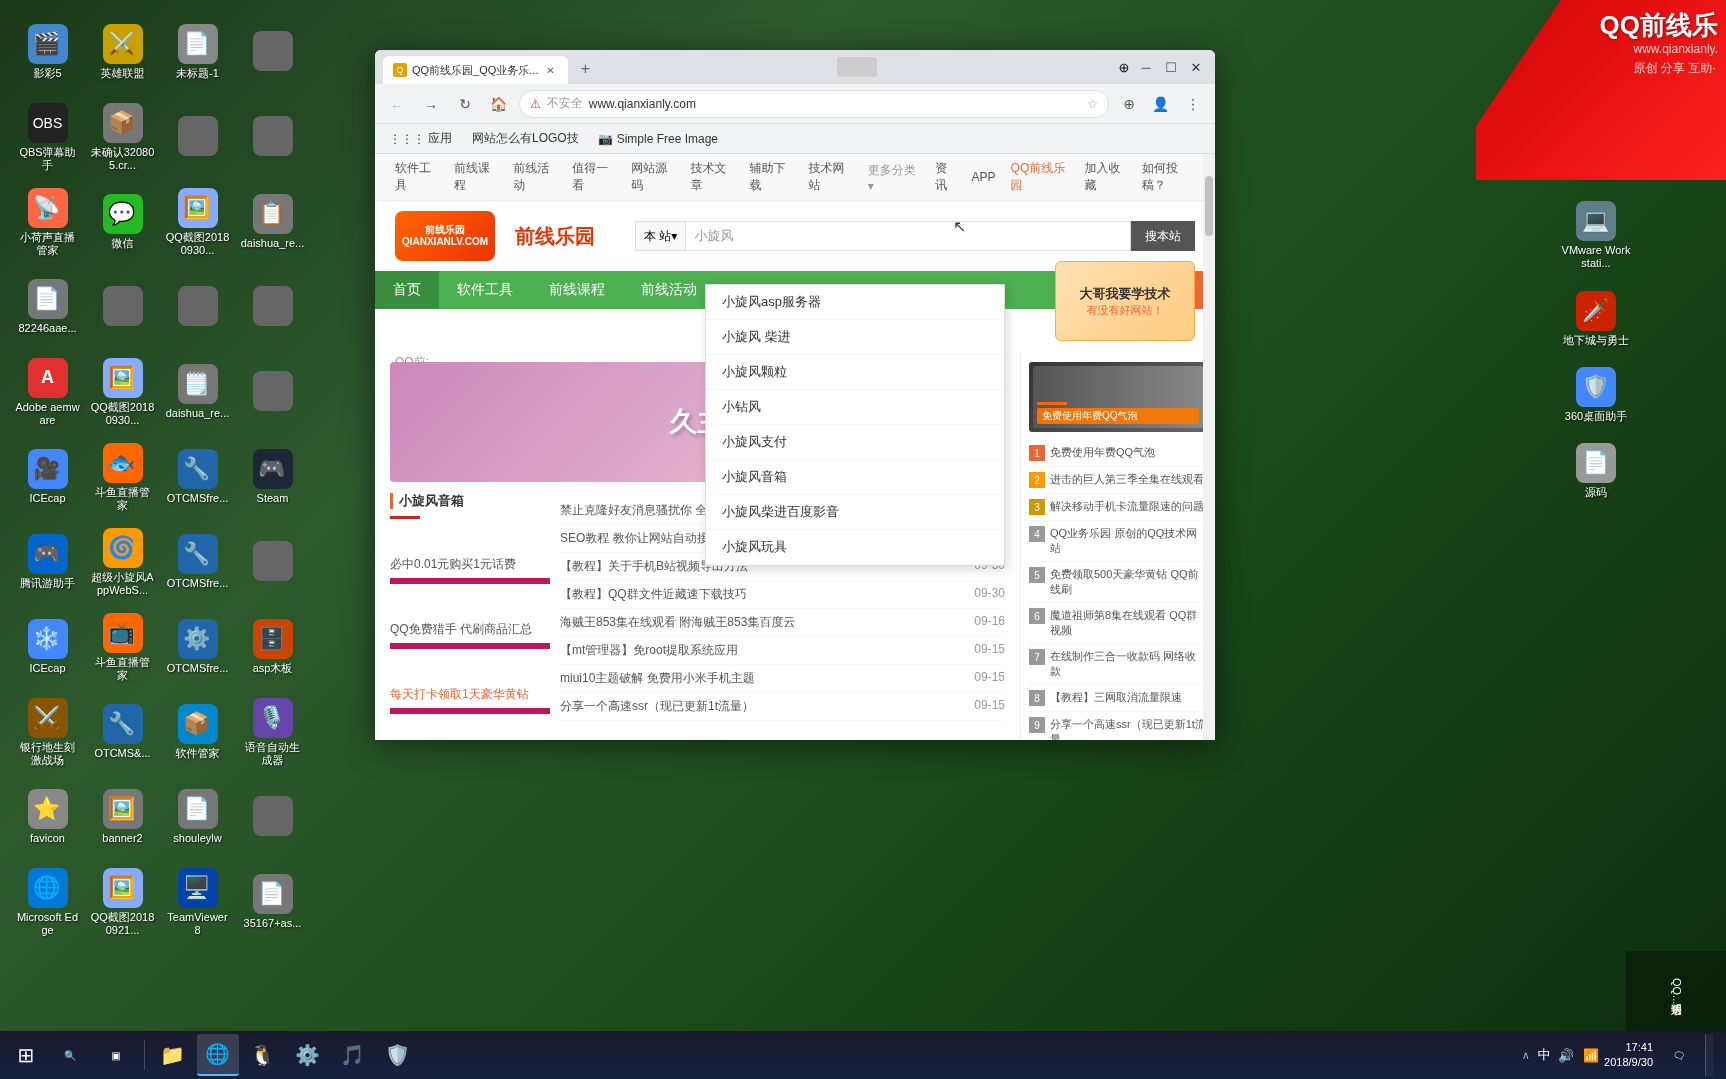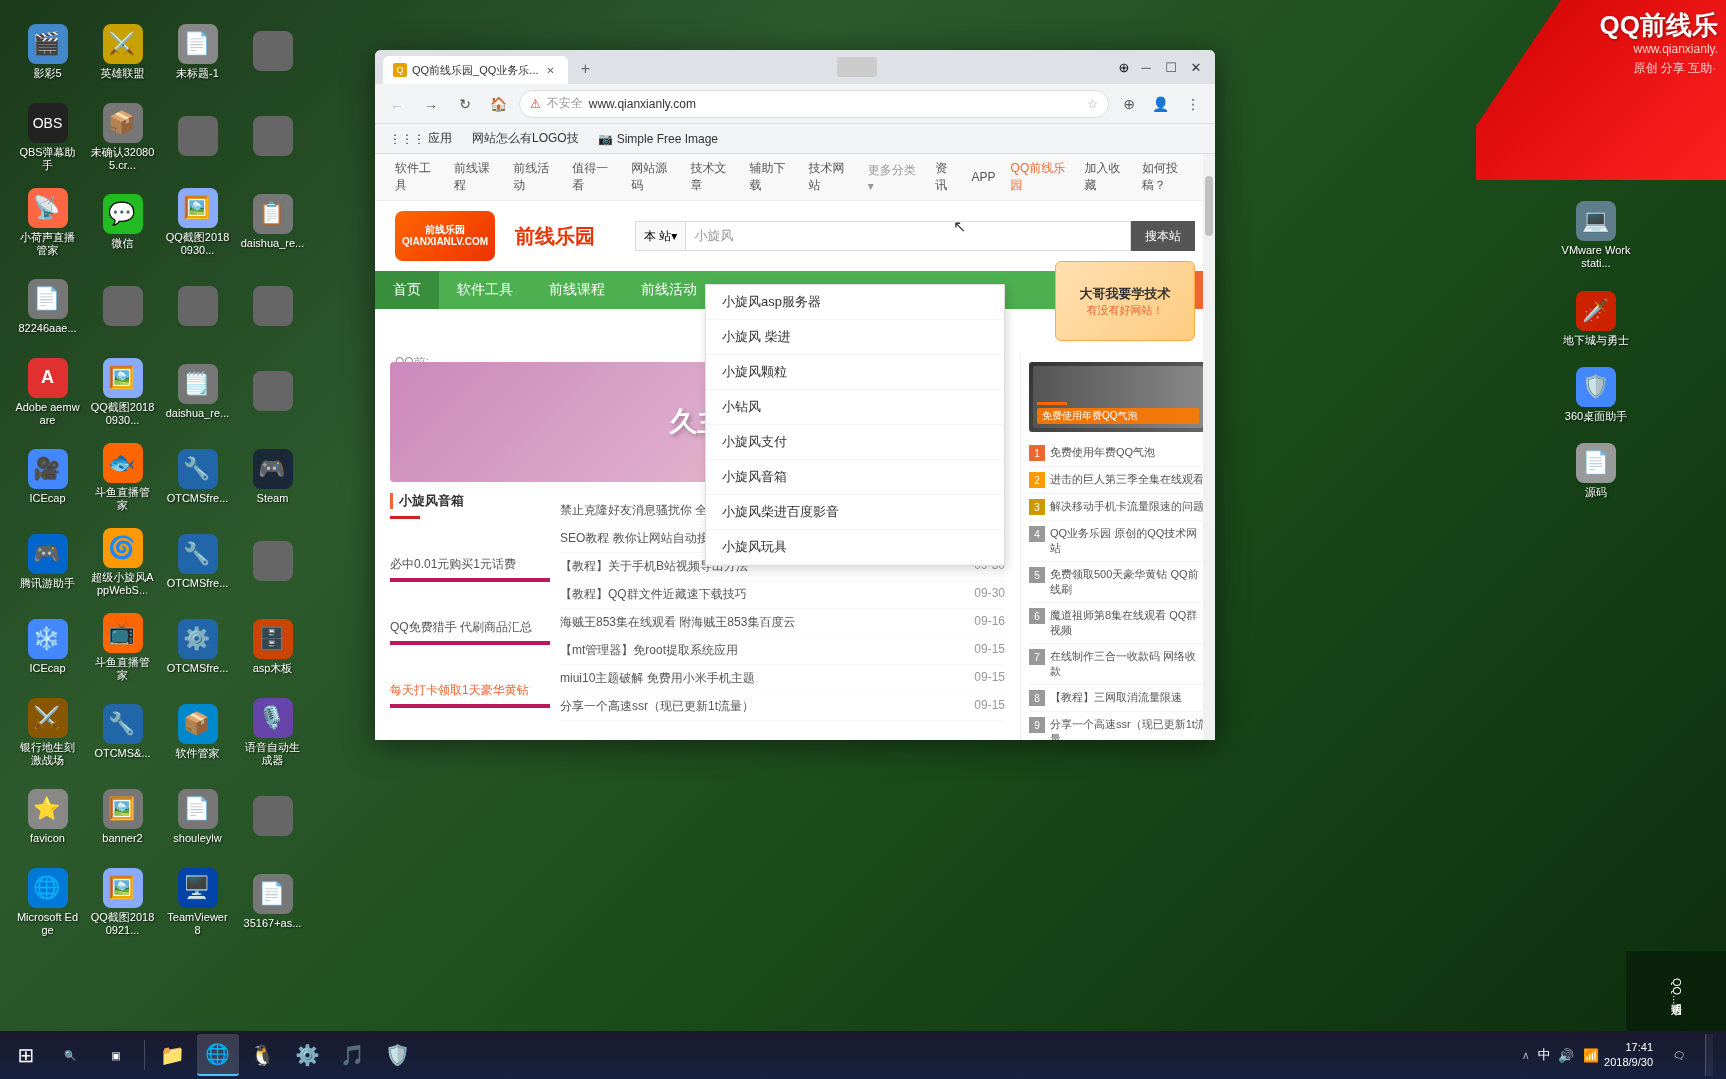--- a/index.html
+++ b/index.html
@@ -415,21 +415,21 @@
 
     .article-list {
       list-style: none;
     }
 
     .article-item {
       padding: 5px 0;
       font-size: 12px;
       color: #555;
       cursor: pointer;
-      border-bottom: 4px solid #be185d;
+      border-bottom: 6px solid #be185d;
       margin-top: 32px;
     }
     .article-item.highlight { color: #e63; }
 
     
     .news-list {
       padding: 5px 0;
     }
 
     .news-item {

